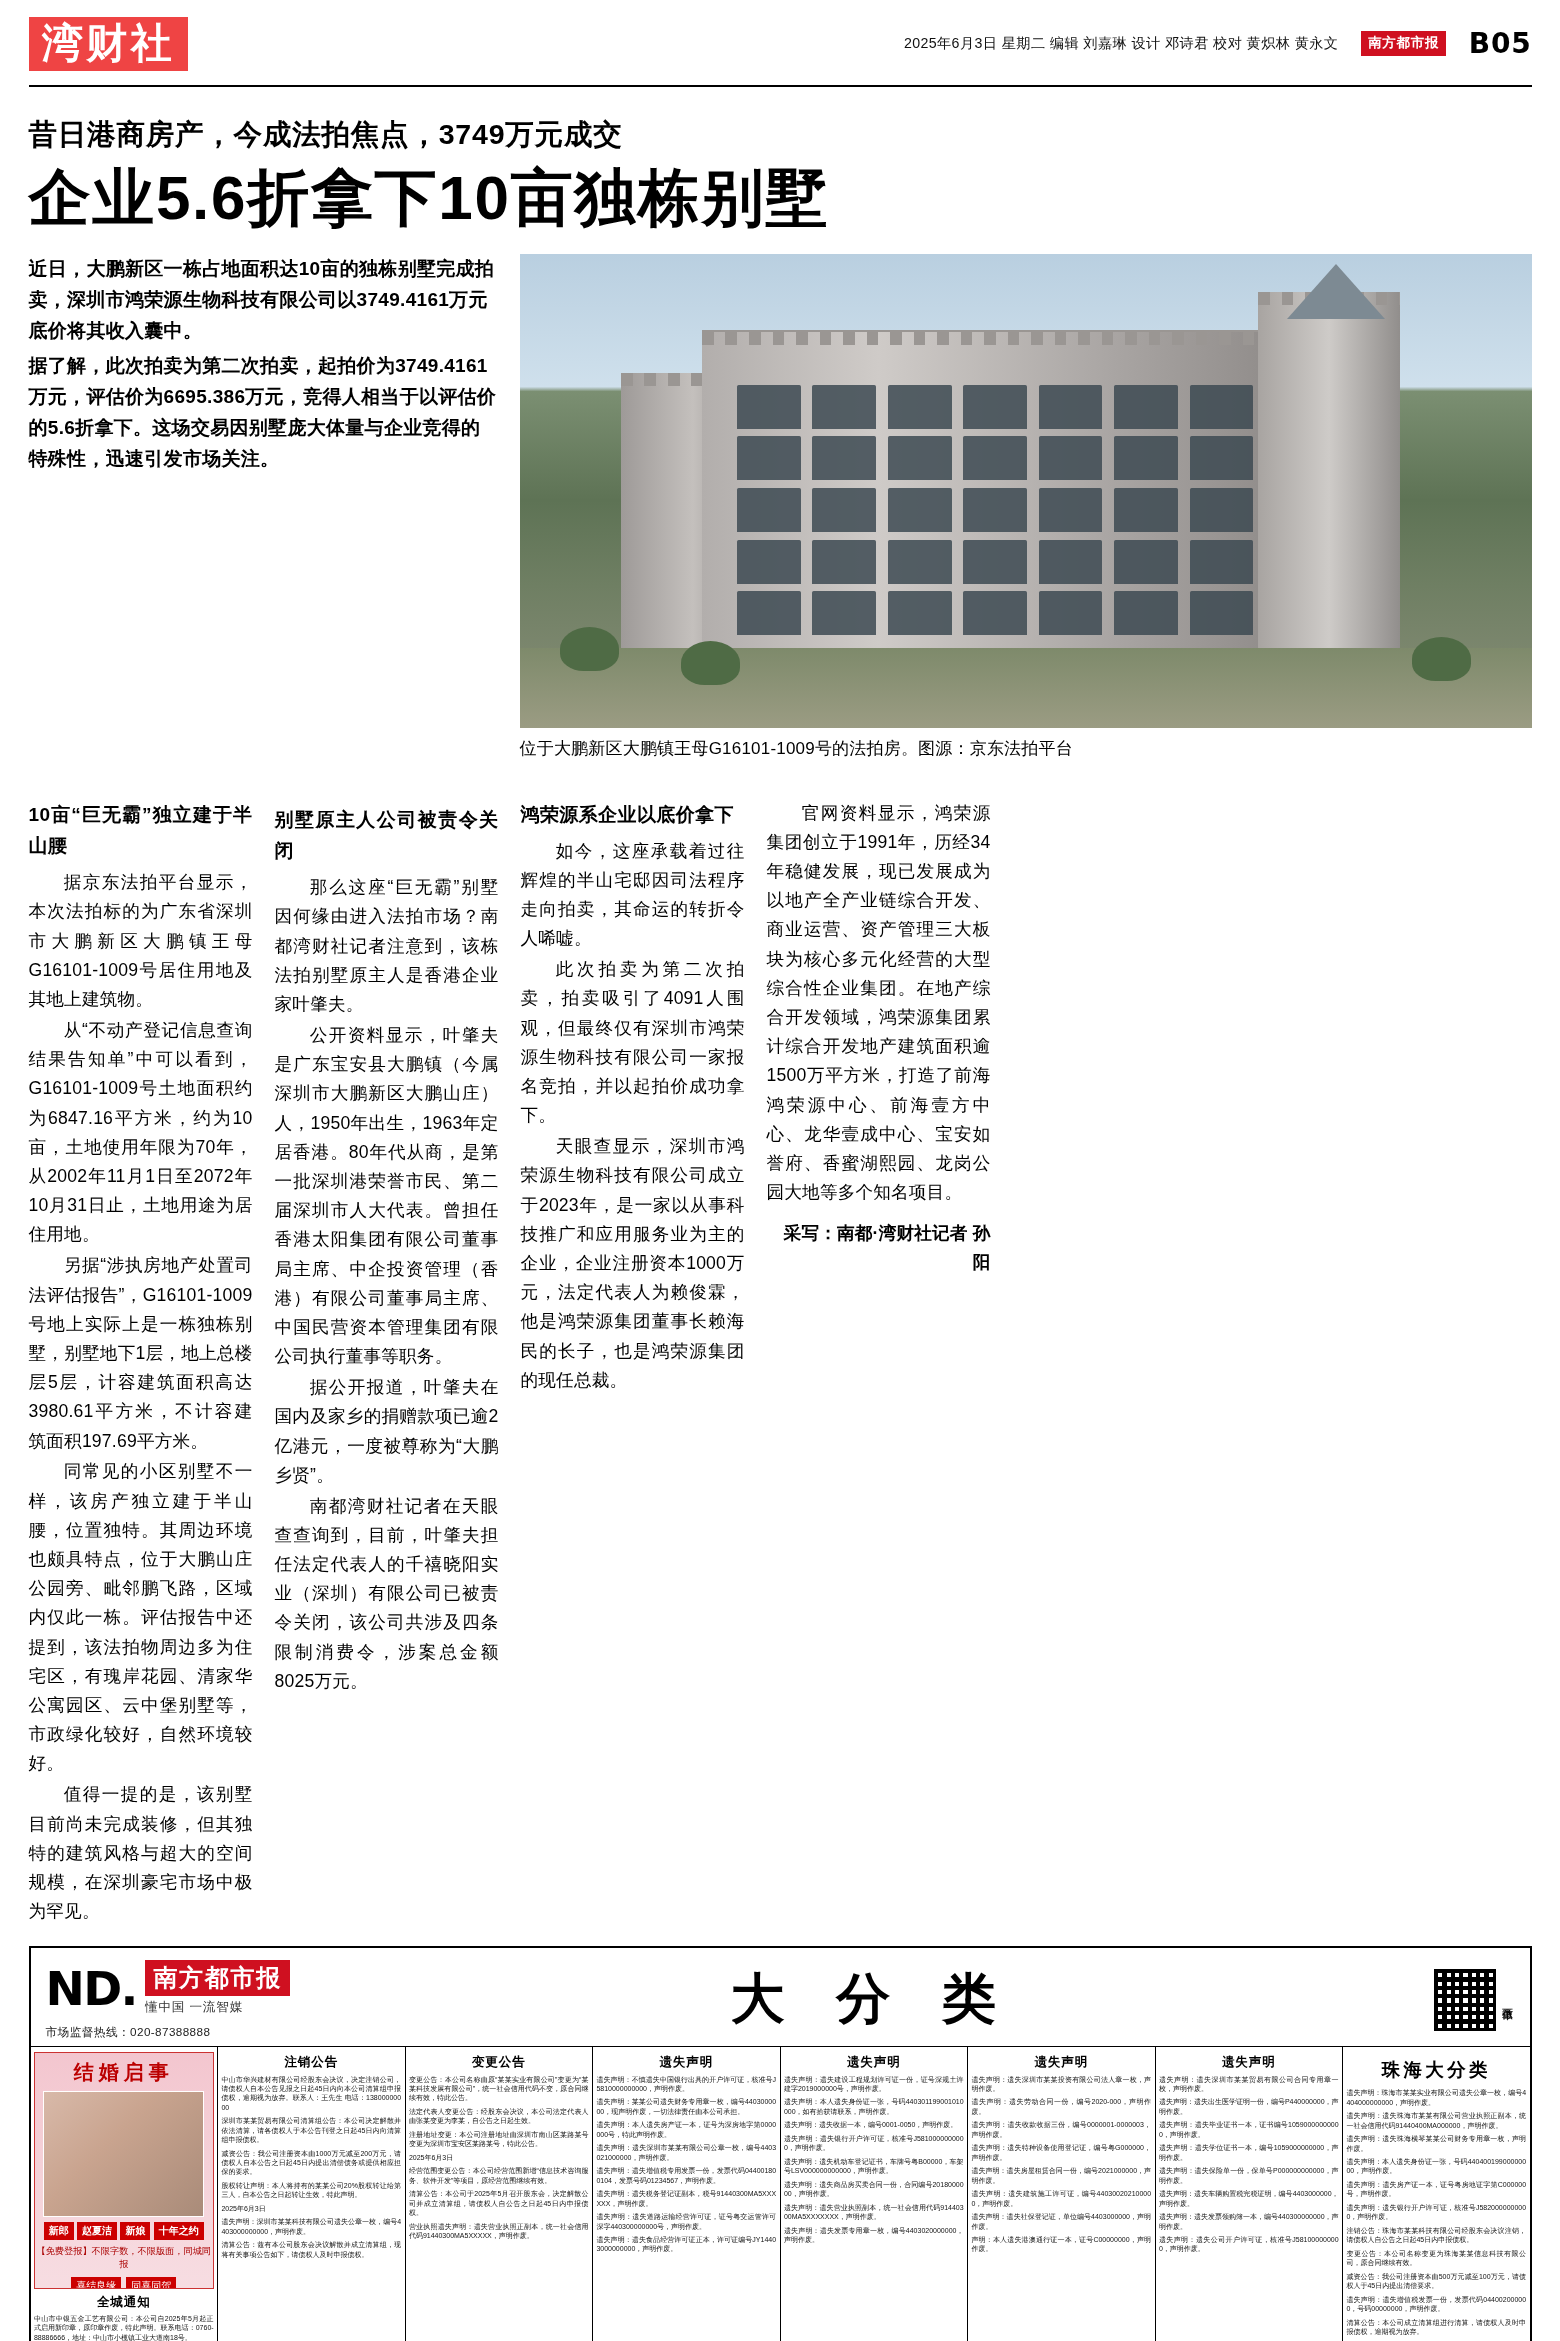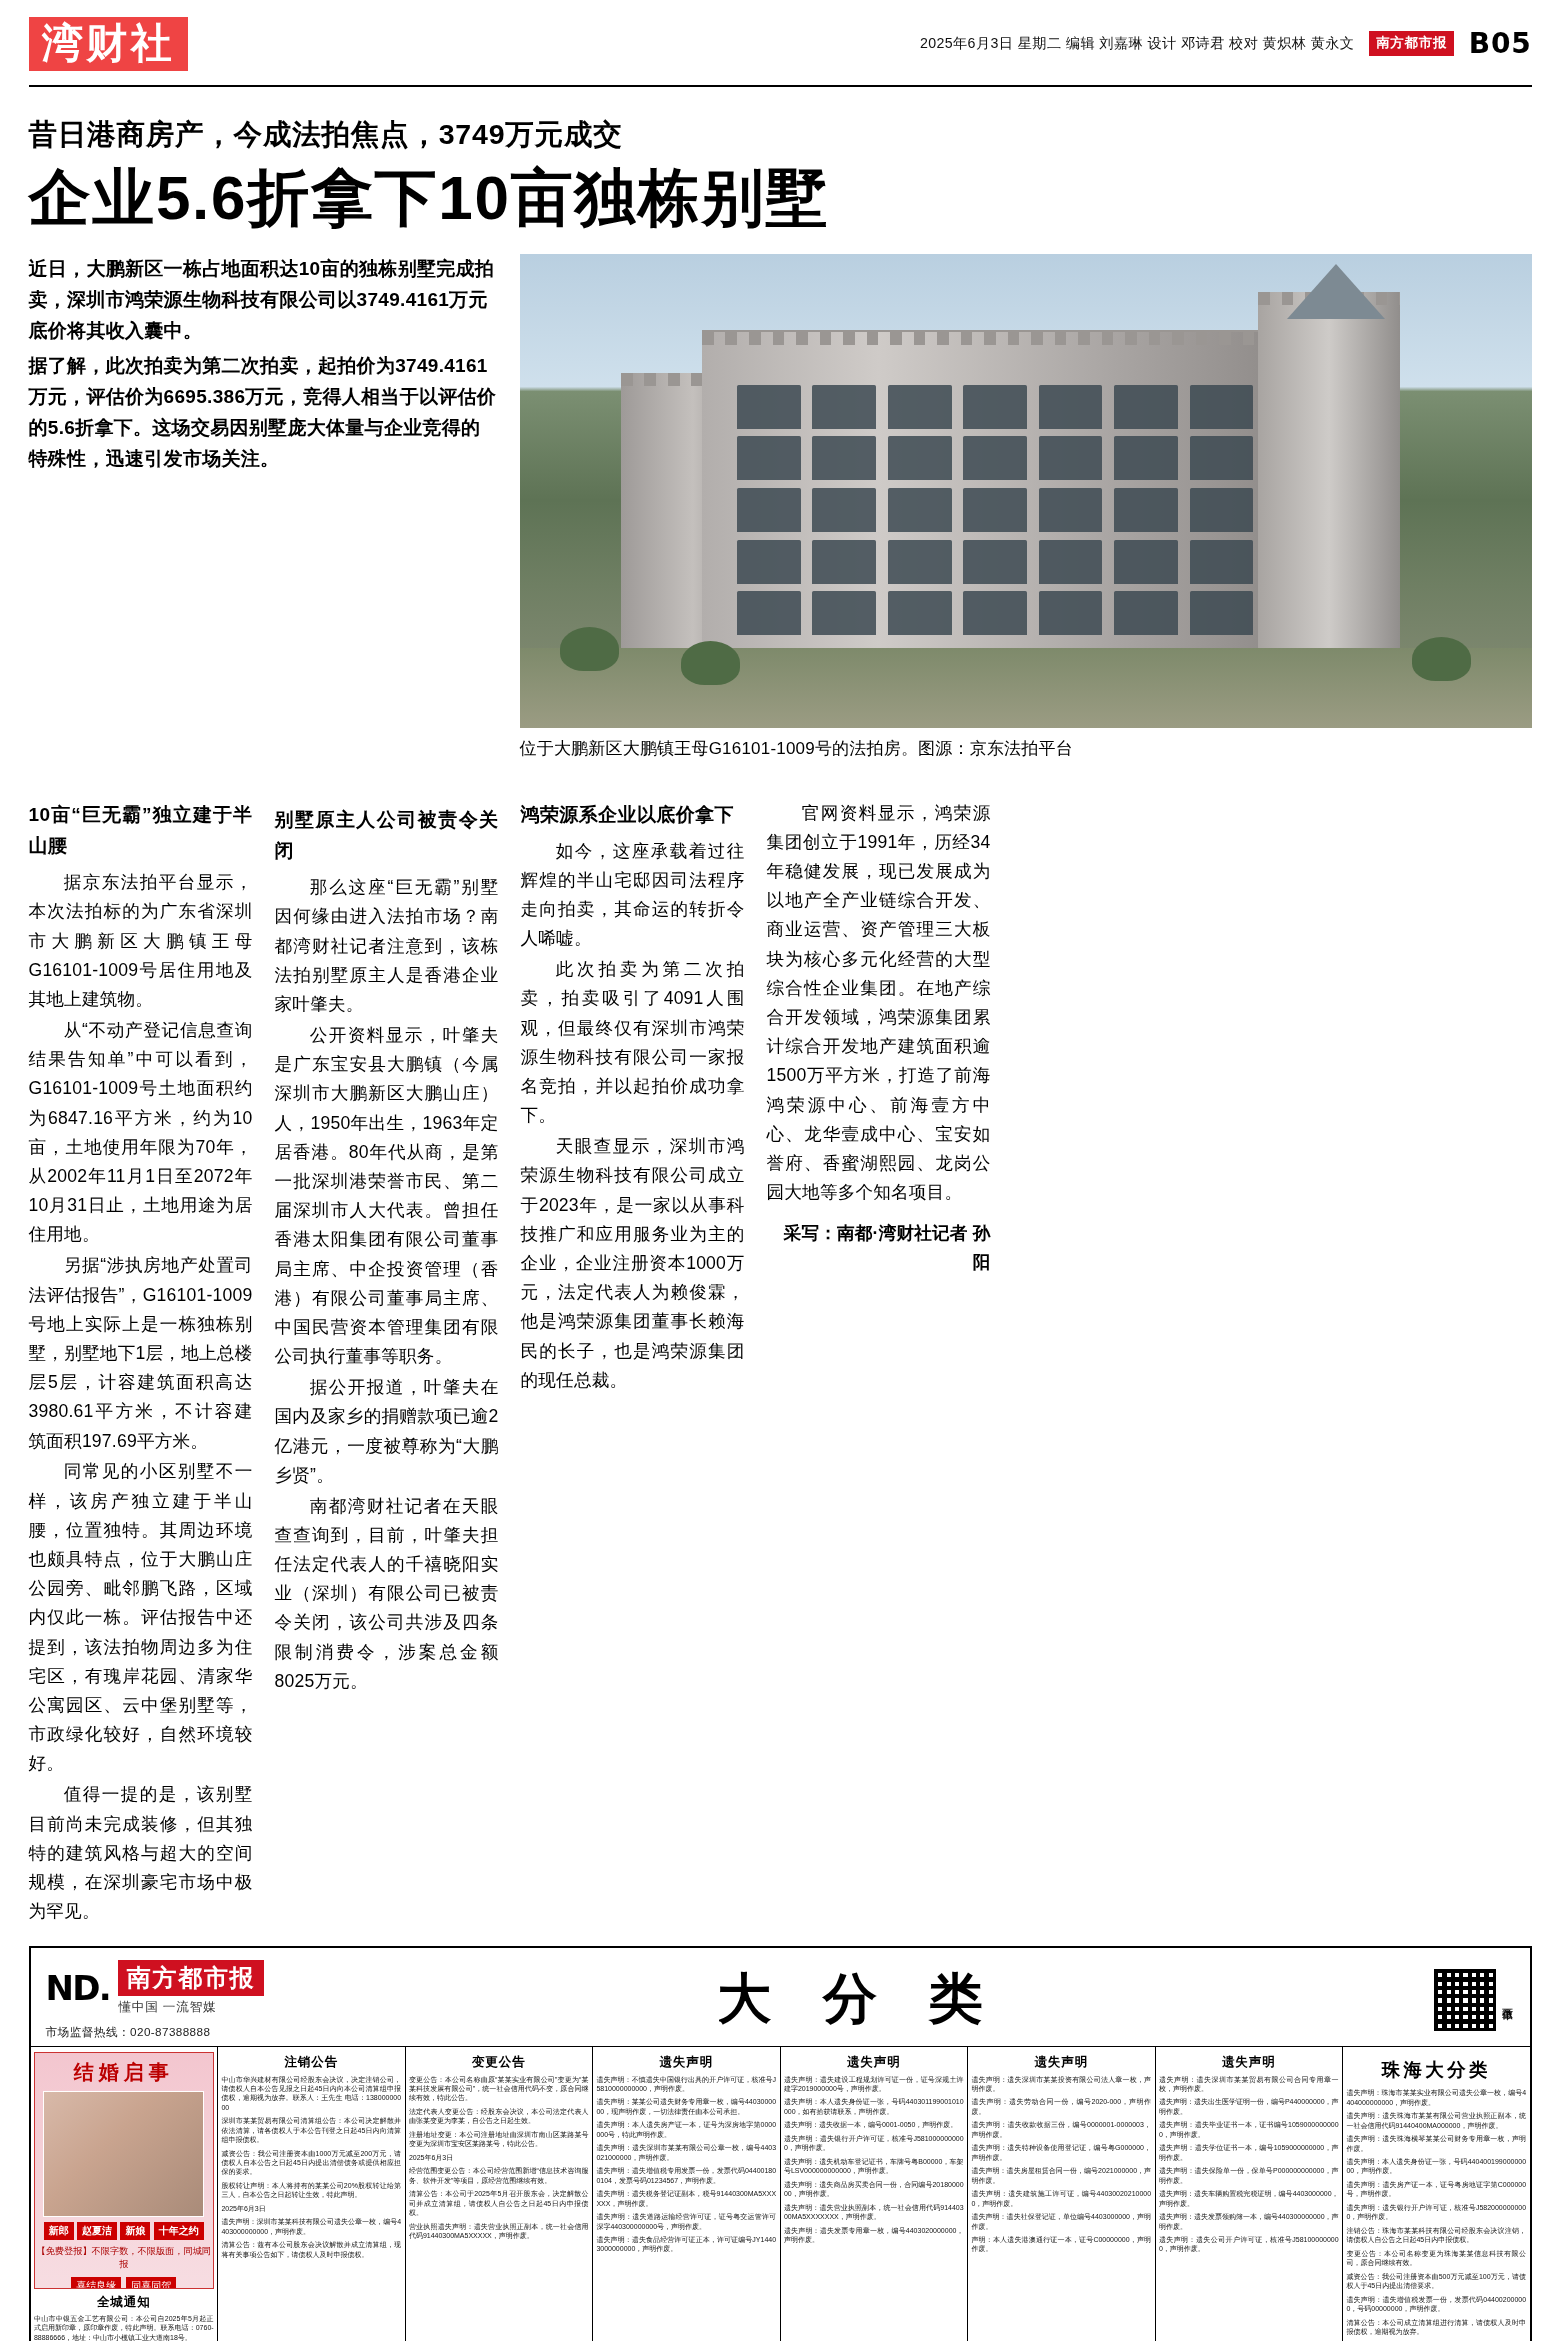--- a/index.html
+++ b/index.html
@@ -36,21 +36,21 @@
     font-weight: bold;
     font-size: 41px;
     letter-spacing: 3.4px;
     padding: 5.9px 13.4px 7.5px 13.4px;
     line-height: 1;
     margin-top: 1.7px;
   }
   .mast-right {
     display: flex;
     align-items: center;
-    gap: 15px;
+    gap: 23px;
     margin-top: 11.7px;
   }
   .mast-credits {
     font-size: 14.2px;
     letter-spacing: 0.4px;
     color: #111;
     white-space: nowrap;
   }
   .mast-paper {
     background: #cf1020;
@@ -202,21 +202,21 @@
     padding: 13.4px 15px 8.4px 15px;
     border-bottom: 1.7px solid #000;
     height: 99px;
   }
   .nd-logo {
     display: flex; align-items: center; gap: 8.4px;
   }
   .nd-mark {
     font-family: "DejaVu Sans", sans-serif;
     font-weight: bold;
-    font-size: 34px;
+    font-size: 47px;
     letter-spacing: -1.7px;
     line-height: 1;
   }
   .nd-cn {
     background: #cf1020; color: #fff;
     font-weight: bold; font-size: 24px;
     padding: 4.2px 8.4px; letter-spacing: 1.7px;
     line-height: 1.15;
   }
   .nd-slogan {

